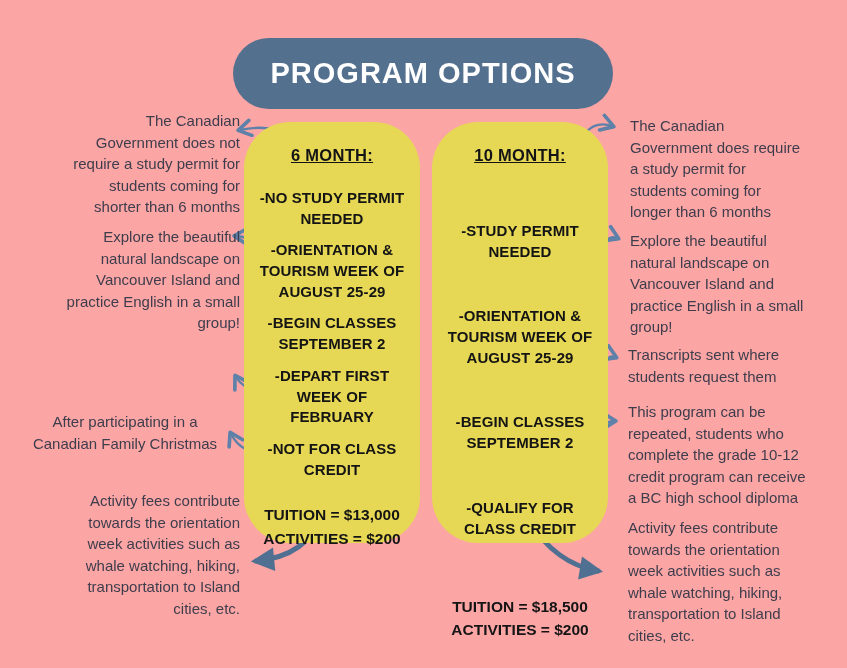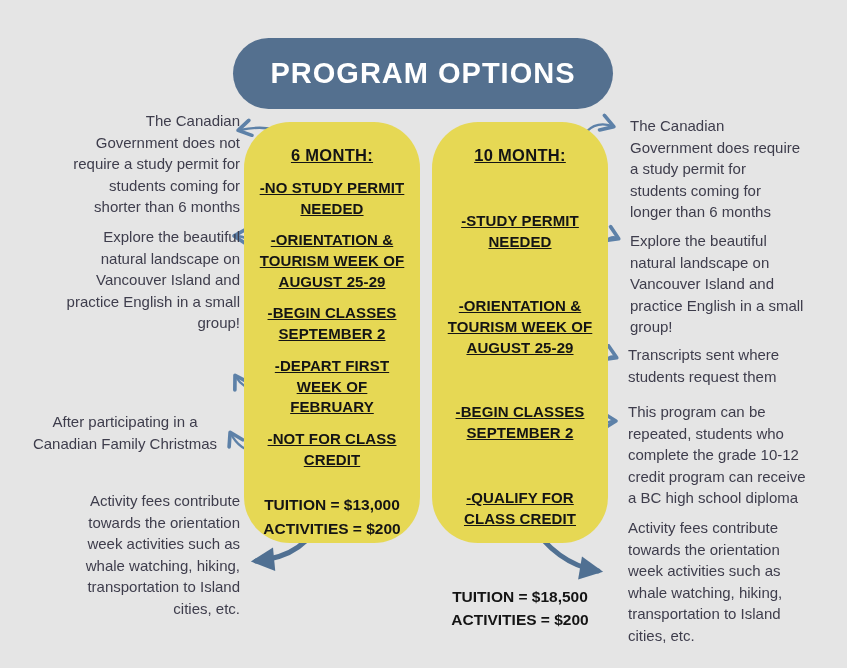--- a/index.html
+++ b/index.html
@@ -10,21 +10,21 @@
     --note-text: #3e3d4c;
     --column-text: #141414;
   }
   * { margin: 0; padding: 0; box-sizing: border-box; }
   html, body { background: #ffffff; }
   body { font-family: "Liberation Sans", sans-serif; }
   .canvas {
     position: relative;
     width: 847px;
     height: 668px;
-    background: #e5e5e5;
+    background: #fca5a5;
     overflow: hidden;
   }
   .arrows-overlay {
     position: absolute;
     left: 0; top: 0;
     width: 847px; height: 668px;
     pointer-events: none;
   }
   .arrow-thin {
     fill: none;
@@ -73,29 +73,28 @@
     gap: 11px;
     color: var(--column-text, #141414);
   }
   .col-left  { left: 244px; }
   .col-right { left: 432px; gap: 44px; }
   .col-heading {
     font-size: 16.5px;
     font-weight: bold;
     text-decoration: underline;
     letter-spacing: 0.3px;
-    margin-bottom: 2px;
+    margin-bottom: 12px;
   }
   .col-item {
     font-size: 15px;
     font-weight: bold;
     line-height: 1.38;
     white-space: pre-line;
     letter-spacing: 0.1px;
-    text-decoration: underline;
   }
   .col-pricing {
     margin-top: 12px;
     font-size: 15.5px;
     font-weight: bold;
     line-height: 1.5;
     white-space: pre-line;
   }
 
   .note {

